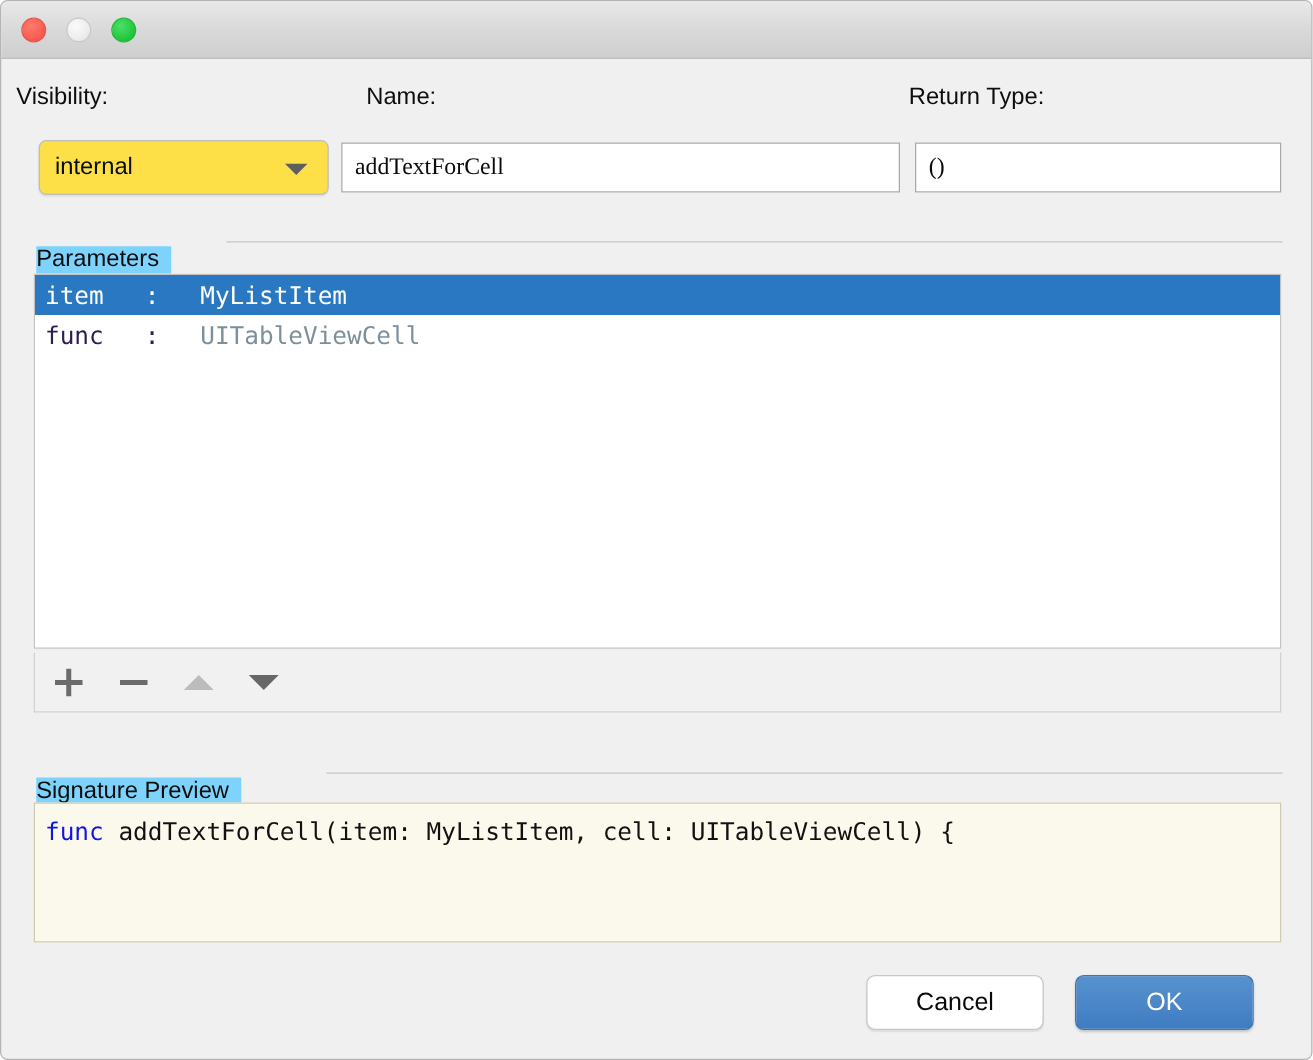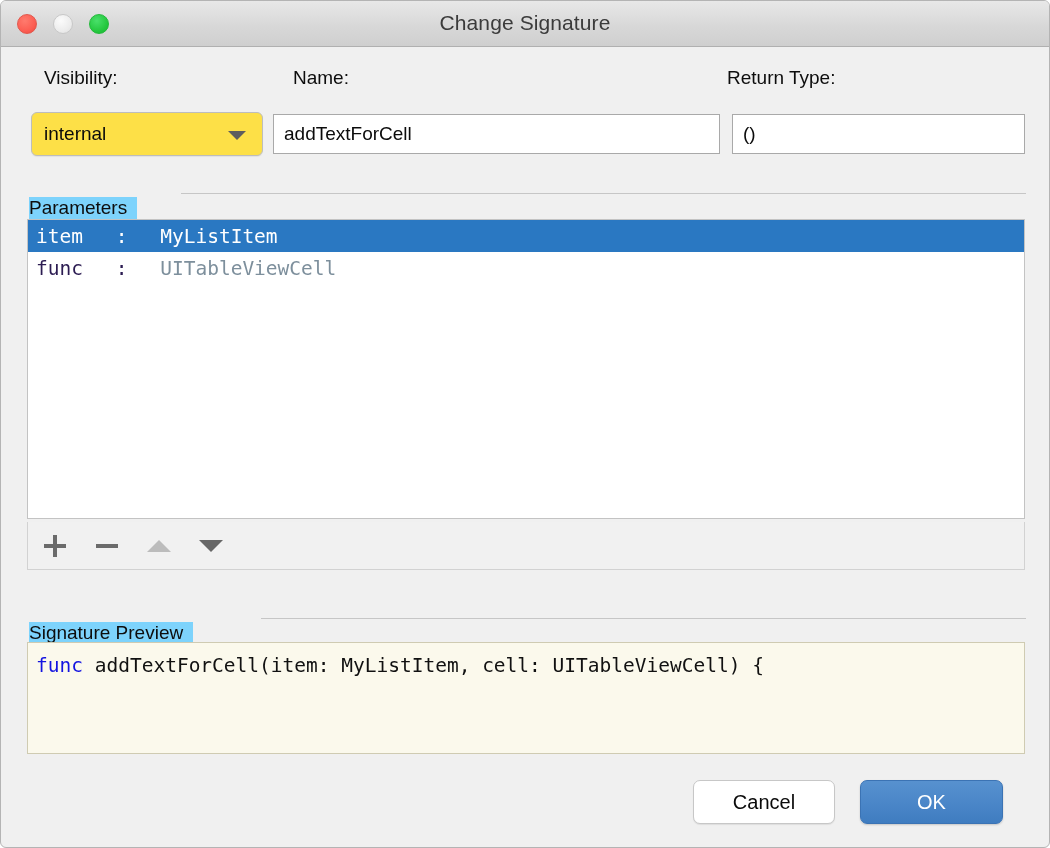--- a/index.html
+++ b/index.html
@@ -68,21 +68,21 @@
   .text-input {
     position: absolute;
     background: #ffffff;
     border: 1px solid #a9a9a9;
     box-sizing: border-box;
     font-size: 19px;
     color: #0b0b0b;
     display: flex;
     align-items: center;
     padding-left: 10px;
-    font-family: Liberation Sans, sans-serif;
+    font-family: Liberation Serif, serif;
   }
 
   
   .combo {
     position: absolute;
     left: 30px; top: 111px;
     width: 232px; height: 44px;
     background: #fde047;
     border: 1px solid #bdbdbd;
     border-radius: 6px;
@@ -246,24 +246,23 @@
 </style>
 </head>
 <body>
 
 <div class="window">
 
   <div class="titlebar">
     <div class="traffic tl-close"></div>
     <div class="traffic tl-min"></div>
     <div class="traffic tl-zoom"></div>
-    <div class="window-title">Change Signature</div>
   </div>
 
-  <div class="field-label" style="left:43px; top:66px;">Visibility:</div>
+  <div class="field-label" style="left:12px; top:66px;">Visibility:</div>
   <div class="combo">
     <span class="combo-value">internal</span>
     <span class="combo-arrow"></span>
   </div>
 
   <div class="field-label" style="left:272px; top:66px;margin-left:20px;">Name:</div>
   <div class="text-input" style="left:272px; top:113px; width:447px; height:40px;">addTextForCell</div>
 
   <div class="field-label" style="left:726px; top:66px;">Return Type:</div>
   <div class="text-input" style="left:731px; top:113px; width:293px; height:40px;">()</div>

